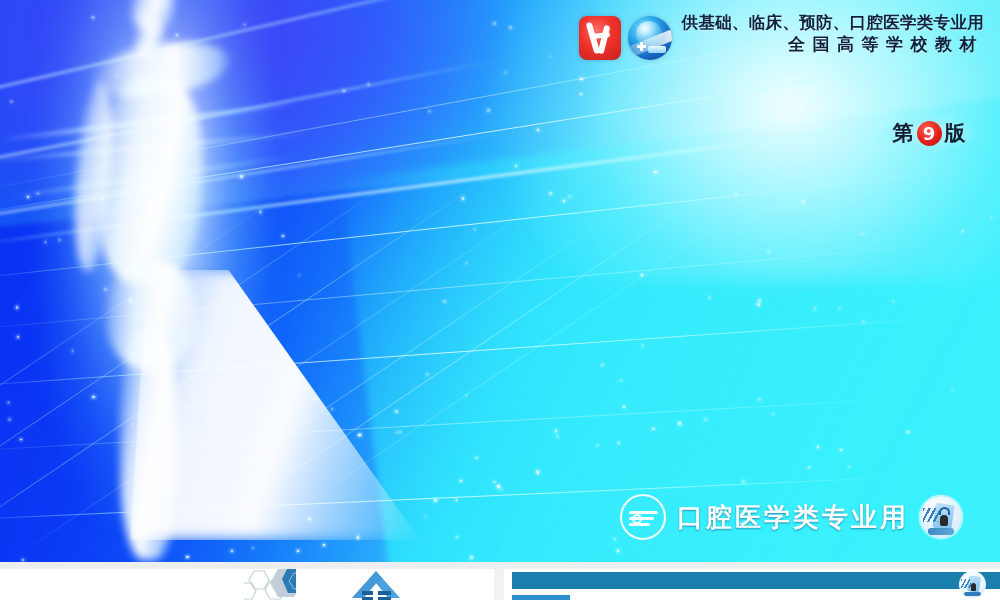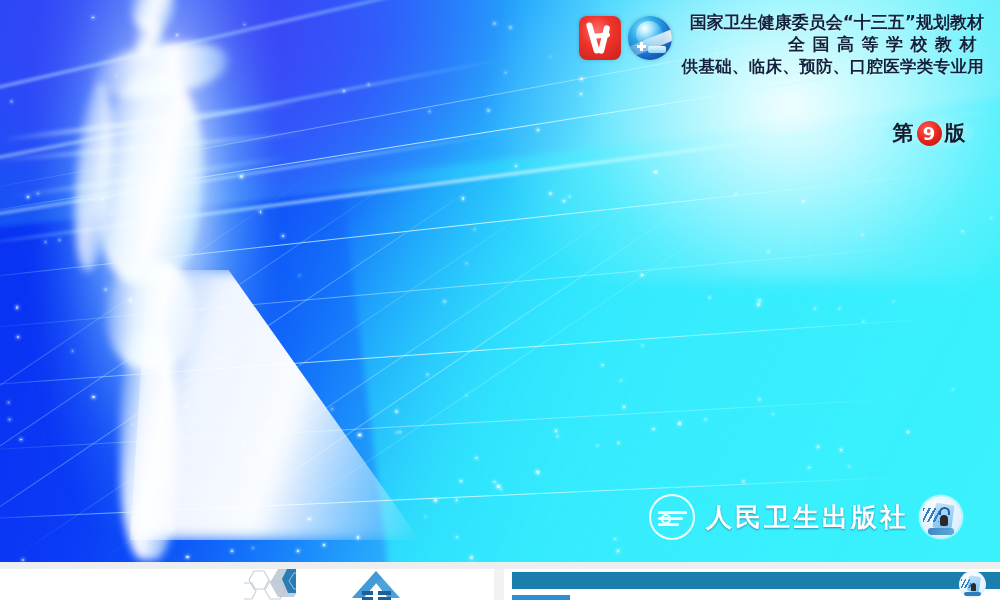--- a/index.html
+++ b/index.html
@@ -554,42 +554,41 @@
           <i></i>
         </div>
       <div class="logo-globe">
         <div class="sphere"></div>
         <div class="swoosh"></div>
         <div class="cross"></div>
         <div class="base"></div>
       </div>
     </div>
     <div class="header-text">
-      <div class="hline">国家卫生健康委员会“十三五”规划教材</div>
+      <div class="hline l3">供基础、临床、预防、口腔医学类专业用</div>
       <div class="hline spaced">全国高等学校教材</div>
-      <div class="hline l3">供基础、临床、预防、口腔医学类专业用</div>
     </div>
   </div>
 
   <div class="edition">
     <span class="ch">第</span>
     <span class="num">9</span>
     <span class="ch">版</span>
   </div>
 
 
   <div class="publisher">
     <div class="pub-mark">
       <div class="dot"></div>
       <div class="b b1"></div>
       <div class="b b2"></div>
       <div class="b b3"></div>
     </div>
     <div class="pub-text">
-      <div class="pub-cn">人民卫生出版社</div>
+      <div class="pub-cn">口腔医学类专业用</div>
     </div>
     <div class="digital-badge">
       <div class="pad"></div>
       <div class="rays"></div>
       <div class="wifi"></div>
       <div class="hand"></div>
       <div class="cap"></div>
     </div>
   </div>
 

